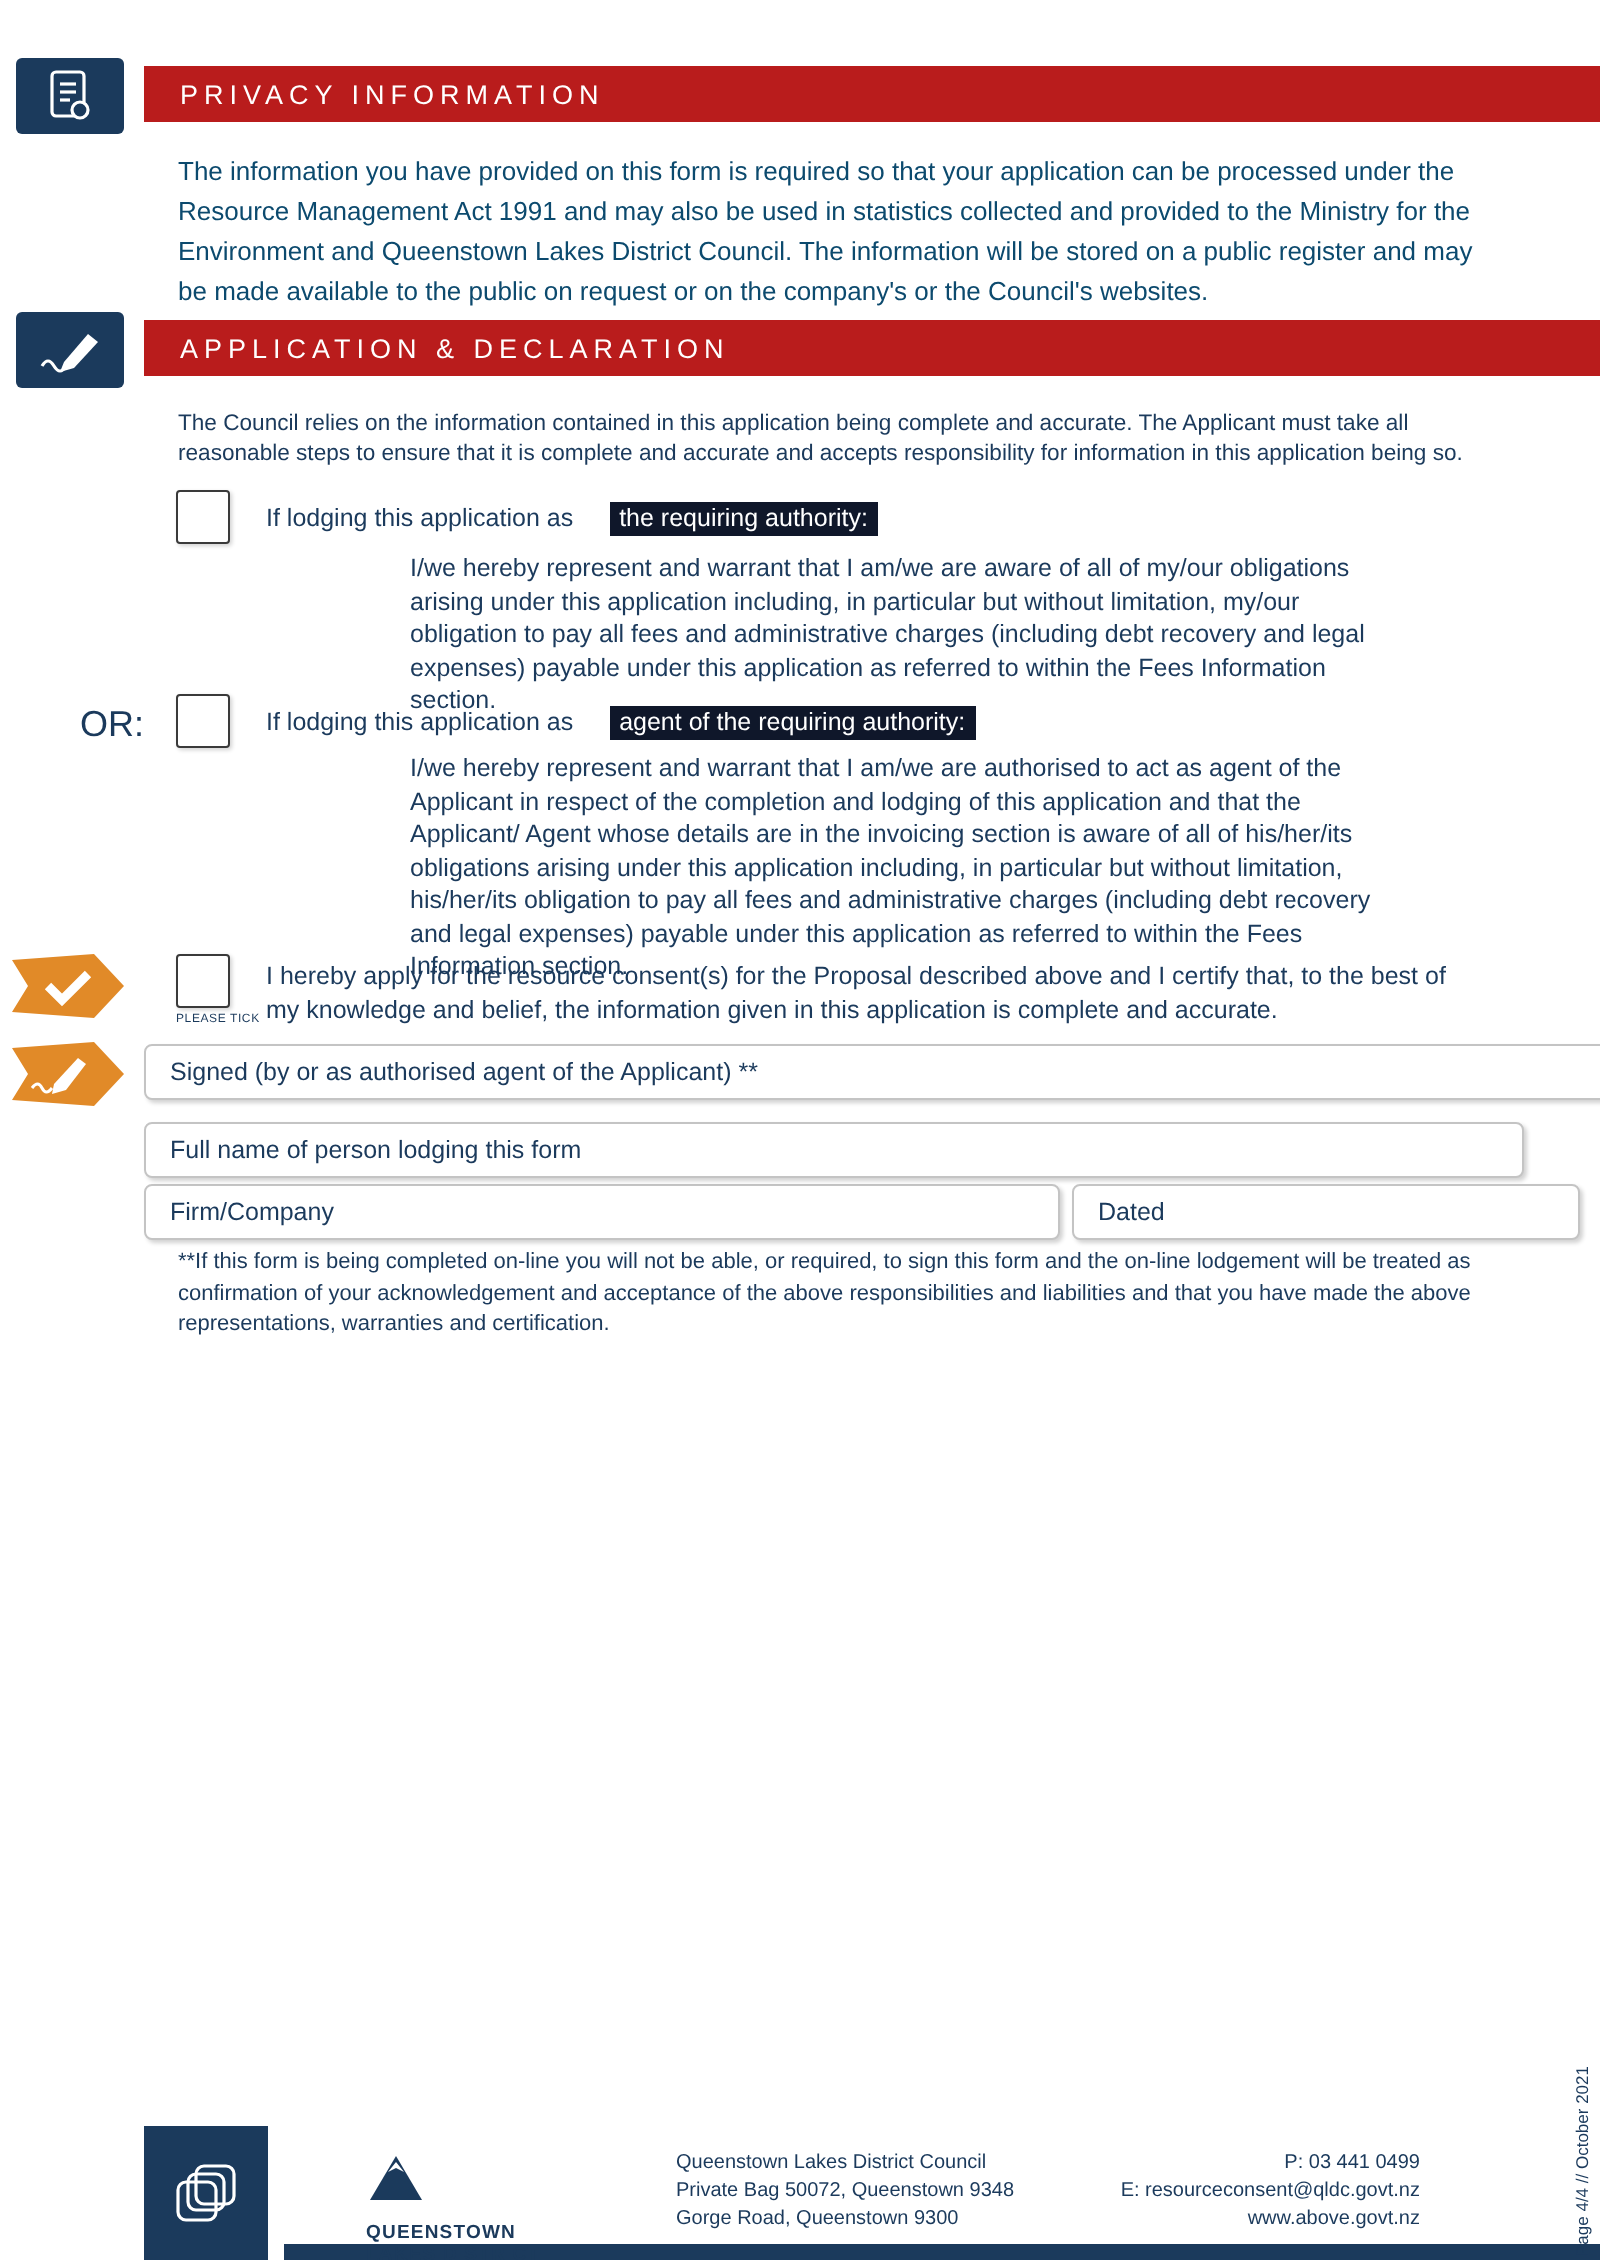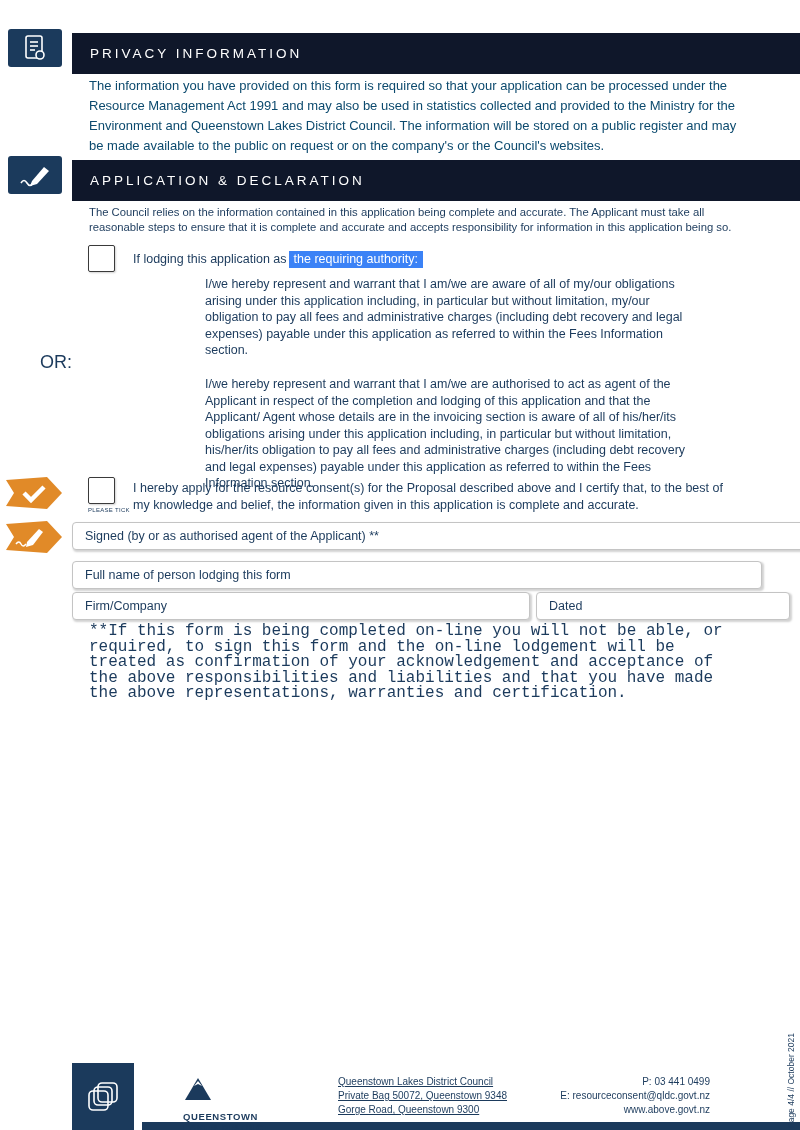--- a/index.html
+++ b/index.html
@@ -3,62 +3,62 @@
 <meta charset="utf-8">
 <style>
   * { margin:0; padding:0; box-sizing:border-box; }
   html,body { background:#ffffff; }
   .page {
     position:relative; width:800px; height:1130px; background:#fff;
     font-family:"Liberation Sans", sans-serif; color:#1b3a5c; overflow:hidden;
   }
   
   .section-bar {
-    position:absolute; left:72px; right:0; height:41px; background:#0f172a;
+    position:absolute; left:72px; right:0; height:28px; background:#b91c1c;
     color:#fff; display:flex; align-items:center; padding-left:18px;
     font-size:13.5px; letter-spacing:3px; font-weight:400;
   }
   
   .margin-box {
     position:absolute; left:8px; width:54px; height:38px; background:#1b3a5c;
     border-radius:3px; display:flex; align-items:center; justify-content:center;
   }
   .margin-arrow { position:absolute; left:6px; width:56px; height:32px; }
   .margin-arrow svg { display:block; }
   
   .body-text { position:absolute; font-size:13px; line-height:20px; color:#0c4a6e; }
   .intro-text { position:absolute; font-size:11.3px; line-height:15px; color:#1b3a5c; }
   .indent-par { position:absolute; font-size:12.5px; line-height:16.5px; color:#1b3a5c; }
-  .footnote { position:absolute; font-size:16px; line-height:15.5px; color:#1b3a5c;font-family:Liberation Mono, monospace; }
+  .footnote { position:absolute; font-size:11px; line-height:15.5px; color:#1b3a5c; }
   
   .checkbox {
     width:27px; height:27px; background:#fff; border:1.5px solid #3a3a3a;
     border-radius:2px; box-shadow:1px 1px 2px rgba(0,0,0,0.18);
   }
   .check-row { position:absolute; display:flex; align-items:center; gap:18px; }
   .check-label { font-size:12.5px; color:#1b3a5c; }
-  .hl { background:#3b82f6; color:#fff; padding:1px 5px 2px 5px; margin-left:2px; }
+  .hl { background:#0f172a; color:#fff; padding:1px 5px 2px 5px; margin-left:18px; }
   .or-label { position:absolute; font-size:18px; color:#1b3a5c; }
   .please-tick { position:absolute; font-size:6px; letter-spacing:0.3px; color:#1b3a5c; }
   
   .field {
     position:absolute; height:28px; background:#fff; border:1px solid #c4c4c4;
     border-radius:4px; box-shadow:1.5px 1.5px 2px rgba(0,0,0,0.18);
     display:flex; align-items:center; padding-left:12px;
     font-size:12.5px; color:#1b3a5c;
   }
   
   .footer-square {
     position:absolute; left:72px; top:1063px; width:62px; height:67px;
     background:#1b3a5c; display:flex; align-items:center; justify-content:center;
   }
   .footer-strip { position:absolute; left:142px; top:1122px; width:658px; height:8px; background:#1b3a5c; }
   .footer-logo { position:absolute; left:183px; top:1073px; display:flex; gap:6px; align-items:flex-start;flex-direction:column; }
   .footer-logo-text { font-size:9.5px; line-height:11px; letter-spacing:0.6px; color:#1b3a5c; font-weight:bold; padding-top:2px; }
-  .footer-address { position:absolute; left:338px; top:1075px; font-size:10px; line-height:14px; color:#1b3a5c;text-decoration:underline; }
+  .footer-address { position:absolute; left:338px; top:1075px; font-size:10px; line-height:14px; color:#1b3a5c; }
   .footer-contact { position:absolute; left:510px; top:1075px; width:200px; text-align:right; font-size:10px; line-height:14px; color:#1b3a5c; }
   .side-label {
     position:absolute; right:4px; top:1018px; height:110px;
     writing-mode:vertical-rl; transform:rotate(180deg);
     font-size:8.5px; color:#1b3a5c; white-space:nowrap;
   }
 </style>
 </head>
 <body>
 
@@ -108,20 +108,26 @@
 
   <div class="check-row" style="top:245px; left:88px">
     <div class="checkbox"></div>
     <div class="check-label">
       <span>If lodging this application as</span><span class="hl">the requiring authority:</span>
     </div>
   </div>
   <div class="indent-par" style="top:276px; left:205px; width:492px">I/we hereby represent and warrant that I am/we are aware of all of my/our obligations arising under this application including, in particular but without limitation, my/our obligation to pay all fees and administrative charges (including debt recovery and legal expenses) payable under this application as referred to within the Fees Information section.</div>
 
   <div class="or-label" style="top:352px; left:40px">OR:</div>
+  <div class="check-row" style="top:347px; left:88px">
+    <div class="checkbox"></div>
+    <div class="check-label">
+      <span>If lodging this application as</span><span class="hl">agent of the requiring authority:</span>
+    </div>
+  </div>
   <div class="indent-par" style="top:376px; left:205px; width:492px">I/we hereby represent and warrant that I am/we are authorised to act as agent of the Applicant in respect of the completion and lodging of this application and that the Applicant/ Agent whose details are in the invoicing section is aware of all of  his/her/its obligations arising under this application including, in particular but without limitation,  his/her/its obligation to pay all fees and administrative charges (including debt recovery and legal  expenses) payable under this application as referred to within the Fees Information section.</div>
 
   <div class="checkbox" style="position:absolute; top:477px; left:88px"></div>
   <div class="please-tick" style="top:507px; left:88px">PLEASE TICK</div>
   <div class="indent-par" style="top:480px; left:133px; width:592px; line-height:17px">I hereby apply for the resource consent(s) for the Proposal described above and I certify that, to the best of my knowledge and belief, the information given in this application is complete and accurate.</div>
 
   <div class="field" style="top:522px; left:72px; width:771px">
     <span>Signed (by or as authorised agent of the Applicant) **</span>
   </div>
   <div class="field" style="top:592px; left:72px; width:458px">

